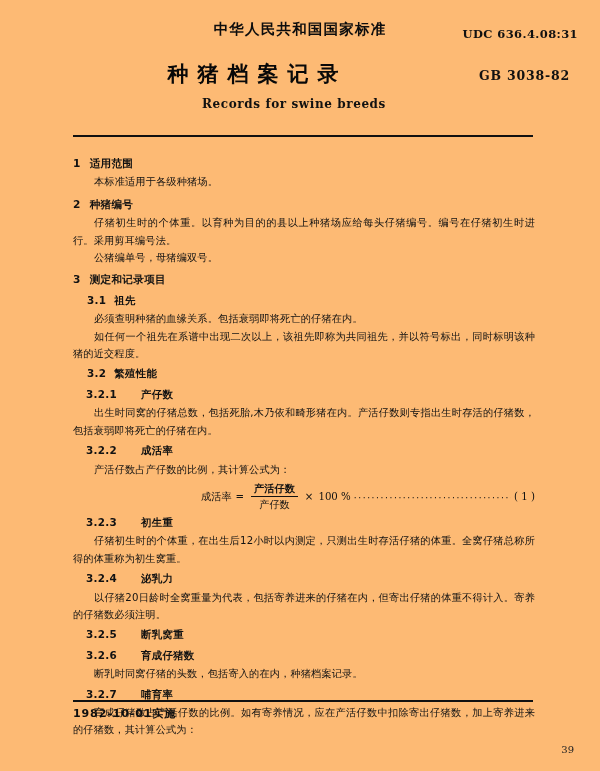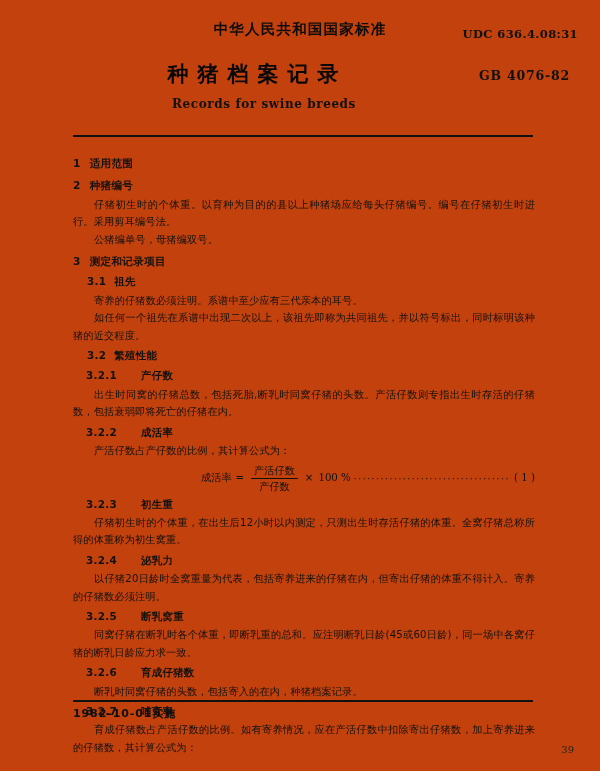--- a/index.html
+++ b/index.html
@@ -13,21 +13,21 @@
     font-family: "DejaVu Sans", "Liberation Sans", sans-serif;
     color: #111111;
     position: relative;
     overflow: hidden;
   }
   .page {
     position: absolute;
     left: 0; top: 0;
     width: 600px;
     height: 771px;
-    background: #c2410c;
+    background: #fdba74;
   }
 
   
   .hdr-national {
     position: absolute;
     left: 0; top: 20px;
     width: 600px;
     text-align: center;
     font-size: 14.5px;
     font-weight: bold;
@@ -68,20 +68,21 @@
   .hdr-en {
     position: absolute;
     left: 0; top: 97px;
     width: 528px;
     text-align: center;
     font-size: 12px;
     font-weight: bold;
     letter-spacing: 0.6px;
     color: #111;
     font-family: "DejaVu Serif", "Liberation Serif", serif;
+    padding-left: 30px;
   }
 
   .rule-top {
     position: absolute;
     left: 73px;
     top: 135px;
     width: 460px;
     height: 0;
     border-top: 2.2px solid #111;
   }
@@ -150,20 +151,21 @@
     display: inline-flex;
     flex-direction: column;
     text-align: center;
     vertical-align: middle;
     margin: 0 3px;
   }
   .frac .numer {
     padding: 0 3px 1px 3px;
     border-bottom: 1.1px solid #111;
     line-height: 13px;
+    font-weight: bold;
   }
   .frac .denom {
     padding: 1px 3px 0 3px;
     line-height: 13px;
   }
   .f-mul { margin-left: 4px; }
   .f-pct { margin-left: 5px; font-family: "DejaVu Serif","Liberation Serif",serif; }
   .f-dots {
     flex: 1;
     overflow: hidden;
@@ -202,55 +204,56 @@
   .mono-date { font-family: "DejaVu Sans","Liberation Sans",sans-serif; letter-spacing: 0.9px; }
 </style>
 </head>
 <body>
 
 <div class="page">
 
   <div class="hdr-national">中华人民共和国国家标准</div>
   <div class="hdr-udc">UDC  636.4.08:31</div>
   <div class="hdr-title">种猪档案记录</div>
-  <div class="hdr-gb">GB  4076-82</div>
+  <div class="hdr-gb">GB  3038-82</div>
   <div class="hdr-en">Records for swine breeds</div>
 
   <div class="rule-top"></div>
 
   <div class="body">
 
     <div class="h1">
       <span class="num">1</span><span>适用范围</span>
     </div>
+    <p class="para">本标准适用于各级种猪场。</p>
 
     <div class="h1">
       <span class="num">2</span><span>种猪编号</span>
     </div>
     <p class="para">仔猪初生时的个体重。以育种为目的的县以上种猪场应给每头仔猪编号。编号在仔猪初生时进行。采用剪耳编号法。</p>
     <p class="para">公猪编单号，母猪编双号。</p>
 
     <div class="h1">
       <span class="num">3</span><span>测定和记录项目</span>
     </div>
 
     <div class="h2">
       <span class="num">3.1</span><span>祖先</span>
     </div>
-    <p class="para">寄养的仔猪数必须注明。系谱中至少应有三代亲本的耳号。</p>
+    <p class="para">必须查明种猪的血缘关系。包括衰弱即将死亡的仔猪在内。</p>
     <p class="para">如任何一个祖先在系谱中出现二次以上，该祖先即称为共同祖先，并以符号标出，同时标明该种猪的近交程度。</p>
 
     <div class="h2">
       <span class="num">3.2</span><span>繁殖性能</span>
     </div>
 
     <div class="h3">
       <span class="num">3.2.1</span><span>产仔数</span>
     </div>
-    <p class="para">出生时同窝的仔猪总数，包括死胎,断乳时同窝仔猪的头数。产活仔数则专指出生时存活的仔猪数，包括衰弱即将死亡的仔猪在内。</p>
+    <p class="para">出生时同窝的仔猪总数，包括死胎,木乃依和畸形猪在内。产活仔数则专指出生时存活的仔猪数，包括衰弱即将死亡的仔猪在内。</p>
 
     <div class="h3">
       <span class="num">3.2.2</span><span>成活率</span>
     </div>
     <p class="para">产活仔数占产仔数的比例，其计算公式为：</p>
 
     <div class="formula-row">
       <span class="f-lhs">成活率</span>
       <span class="f-eq">=</span>
       <span class="frac">
@@ -269,21 +272,20 @@
     <p class="para">仔猪初生时的个体重，在出生后12小时以内测定，只测出生时存活仔猪的体重。全窝仔猪总称所得的体重称为初生窝重。</p>
 
     <div class="h3">
       <span class="num">3.2.4</span><span>泌乳力</span>
     </div>
     <p class="para">以仔猪20日龄时全窝重量为代表，包括寄养进来的仔猪在内，但寄出仔猪的体重不得计入。寄养的仔猪数必须注明。</p>
 
     <div class="h3">
       <span class="num">3.2.5</span><span>断乳窝重</span>
     </div>
-    <p class="para">同窝仔猪在断乳时各个体重，即断乳重的总和。应注明断乳日龄(45或60日龄)，同一场中各窝仔猪的断乳日龄应力求一致。</p>
 
     <div class="h3">
       <span class="num">3.2.6</span><span>育成仔猪数</span>
     </div>
     <p class="para">断乳时同窝仔猪的头数，包括寄入的在内，种猪档案记录。</p>
 
     <div class="h3">
       <span class="num">3.2.7</span><span>哺育率</span>
     </div>
     <p class="para">育成仔猪数占产活仔数的比例。如有寄养情况，应在产活仔数中扣除寄出仔猪数，加上寄养进来的仔猪数，其计算公式为：</p>

